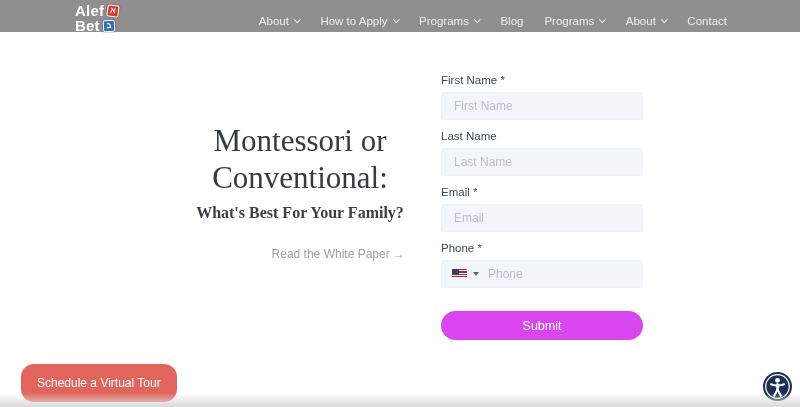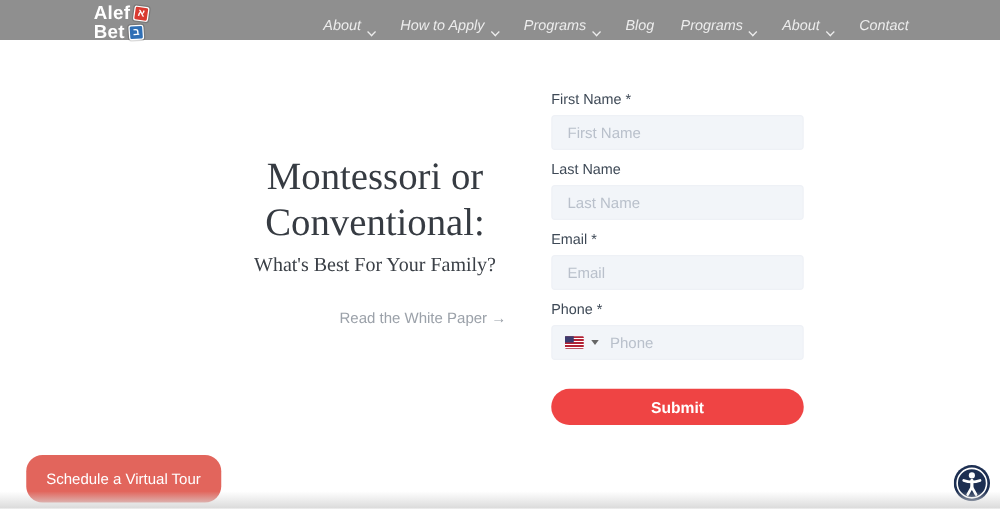--- a/index.html
+++ b/index.html
@@ -16,33 +16,33 @@
   .logo-block { display:inline-flex; align-items:center; justify-content:center;
                 width:12px; height:12px; margin-left:3px; border:1.5px solid #fff;
                 border-radius:2px; color:#fff; font-size:8px; font-weight:bold;
                 box-shadow:0 0 0 1px rgba(0,0,0,.15); }
   .block-red  { background:#d93a31; transform:rotate(8deg); }
   .block-blue { background:#2f6fb5; transform:rotate(-4deg); margin-top:1px; }
   .logo-tagline { color:#fff; font-size:6.5px; font-weight:bold; letter-spacing:.4px;
                   margin-top:2px; }
   nav { position:absolute; right:73px; top:0; height:42px; display:flex;
         align-items:center; gap:21px; }
-  .nav-item { display:flex; align-items:flex-end; color:#ededed; font-size:11.5px;
-              text-decoration:none; cursor:pointer; white-space:nowrap;font-style:italic; }
+  .nav-item { display:flex; align-items:center; color:#ededed; font-size:11.5px;
+              text-decoration:none; cursor:pointer; white-space:nowrap; }
   .chev { width:4.5px; height:4.5px; border-right:1.4px solid #ededed;
           border-bottom:1.4px solid #ededed; transform:rotate(45deg);
           display:inline-block; margin-left:6px; margin-top:-3px; }
 
   
   .hero { position:absolute; left:195px; top:122px; width:210px; text-align:center; }
   .hero-title { font-family:"Liberation Serif", serif; color:#363b42;
                 font-size:31px; line-height:37px; font-weight:normal;
                 white-space:nowrap; }
   .hero-sub { font-family:"Liberation Serif", serif; color:#3b4047;
-              font-size:16px; margin-top:8px; white-space:nowrap; }
+              font-size:16px; margin-top:8px; white-space:nowrap;font-weight:bold; }
   .hero-link { display:block; margin-top:25px; text-align:right; font-size:12px;
                color:#9ba1a9; text-decoration:none; cursor:pointer; }
 
   
   .lead-form { position:absolute; left:441px; top:74px; width:202px; }
   .field-group { margin-bottom:10px; }
   .field-label { display:block; font-size:11.5px; color:#3e4956; margin-bottom:6px; }
   .field-input { width:202px; height:28px; background:#f2f5f9;
                  border:1px solid #eef1f6; border-radius:3px; padding:0 12px;
                  font-size:12px; color:#444; outline:none;
@@ -57,22 +57,22 @@
   .flag::after { content:""; position:absolute; left:0; top:0; width:7px; height:5px;
                  background:#3c3b6e; }
   .flag-caret { width:0; height:0; border-left:3.5px solid transparent;
                 border-right:3.5px solid transparent; border-top:4px solid #666;
                 margin-left:6px; flex:none; cursor:pointer; }
   .phone-input { flex:1; border:none; background:transparent; height:26px;
                  margin-left:9px; font-size:12px; color:#444; outline:none; width:100%;
                  font-family:"Liberation Sans", sans-serif; }
   .phone-input::placeholder { color:#b9c0cb; }
   .submit-btn { margin-top:13px; width:202px; height:29px; border:none;
-                border-radius:15px; background:#ef4444; color:#fff;
-                font-size:12.5px; font-weight:bold; cursor:pointer;
+                border-radius:15px; background:#d946ef; color:#fff;
+                font-size:12.5px; font-weight:normal; cursor:pointer;
                 font-family:"Liberation Sans", sans-serif; }
 
   
   .tour-btn { position:absolute; left:21px; top:364px; height:38px;
               border:none; border-radius:13px; background:#e2655c; color:#fff;
               font-size:12px; padding:0 16px; cursor:pointer;
               font-family:"Liberation Sans", sans-serif; }
   .a11y-btn { position:absolute; right:8px; top:372px; width:29px; height:29px;
               cursor:pointer; }
   .bottom-fade { position:absolute; left:0; bottom:0; width:800px; height:14px;

